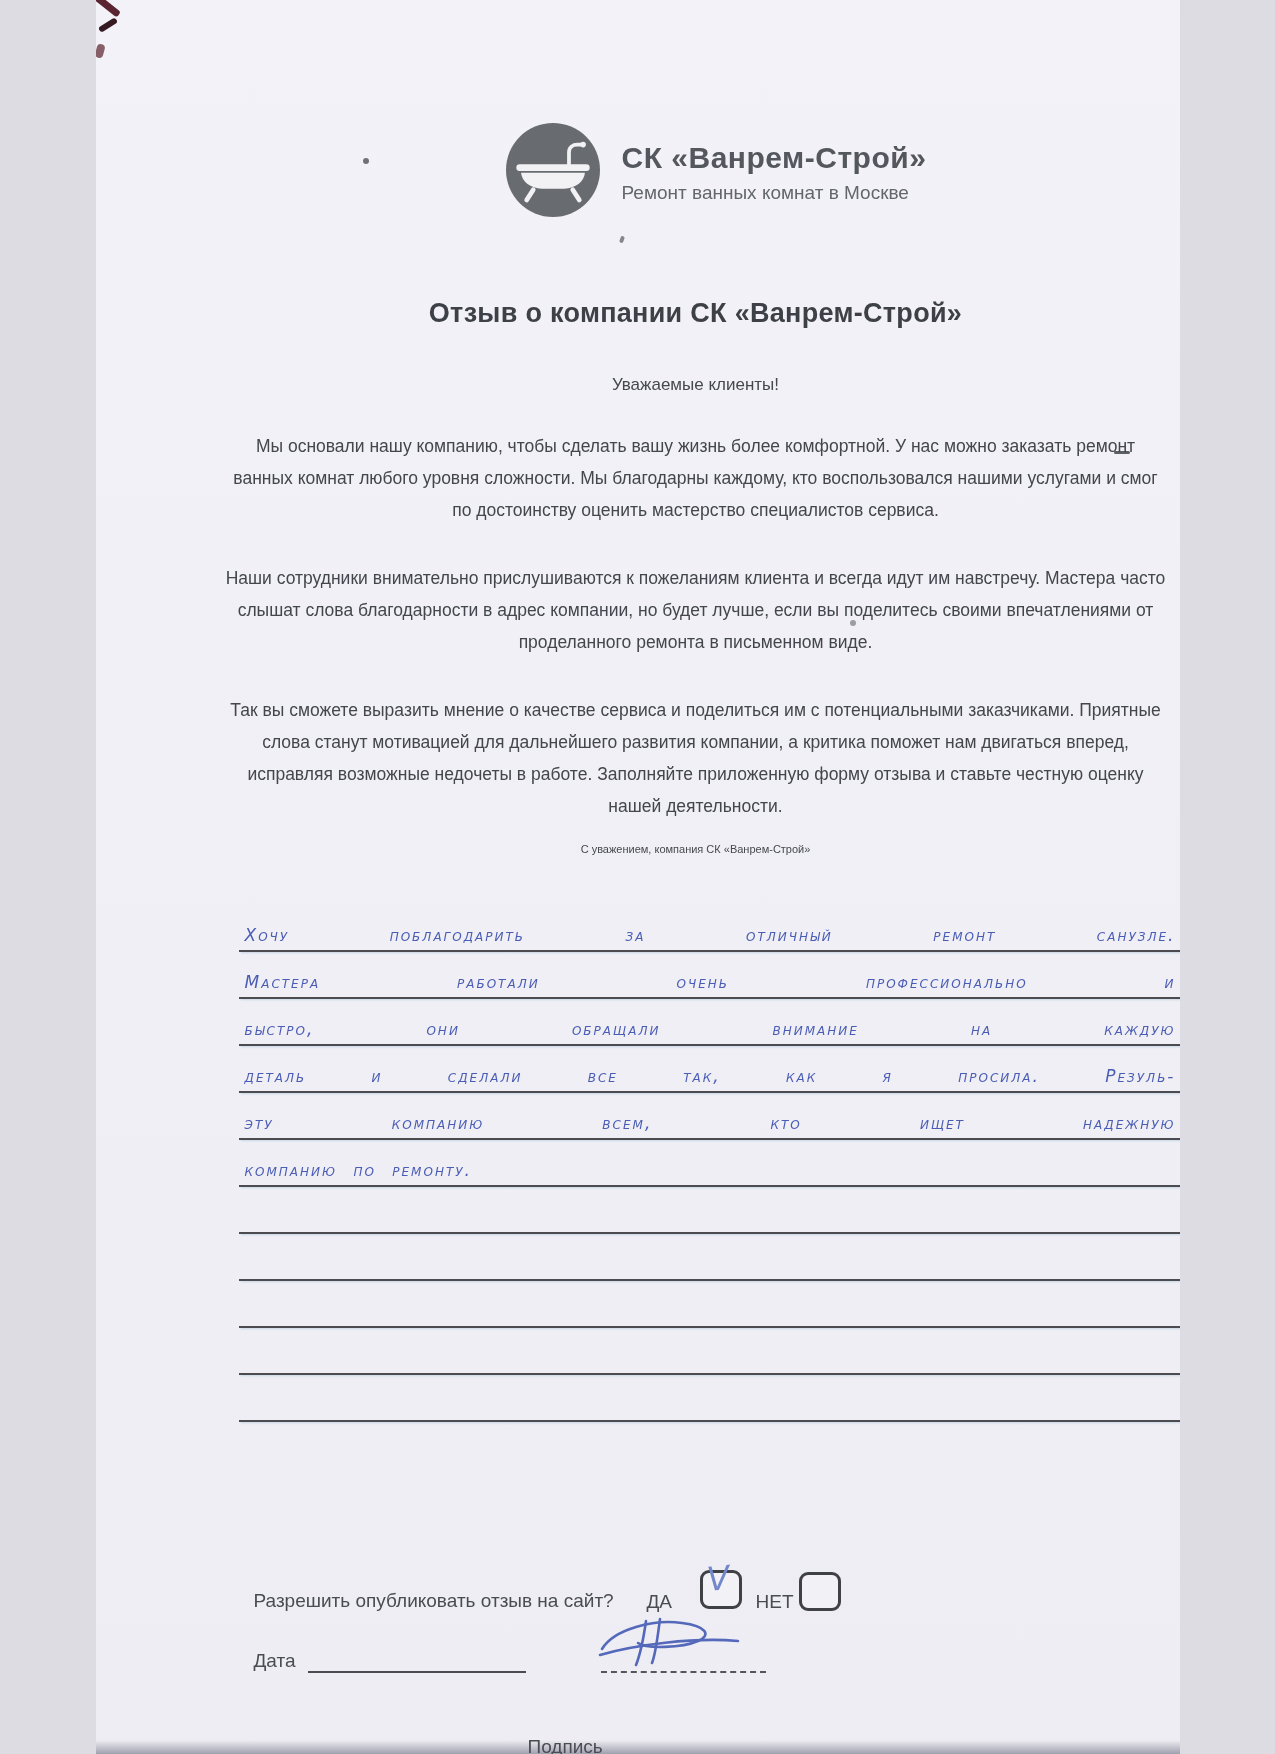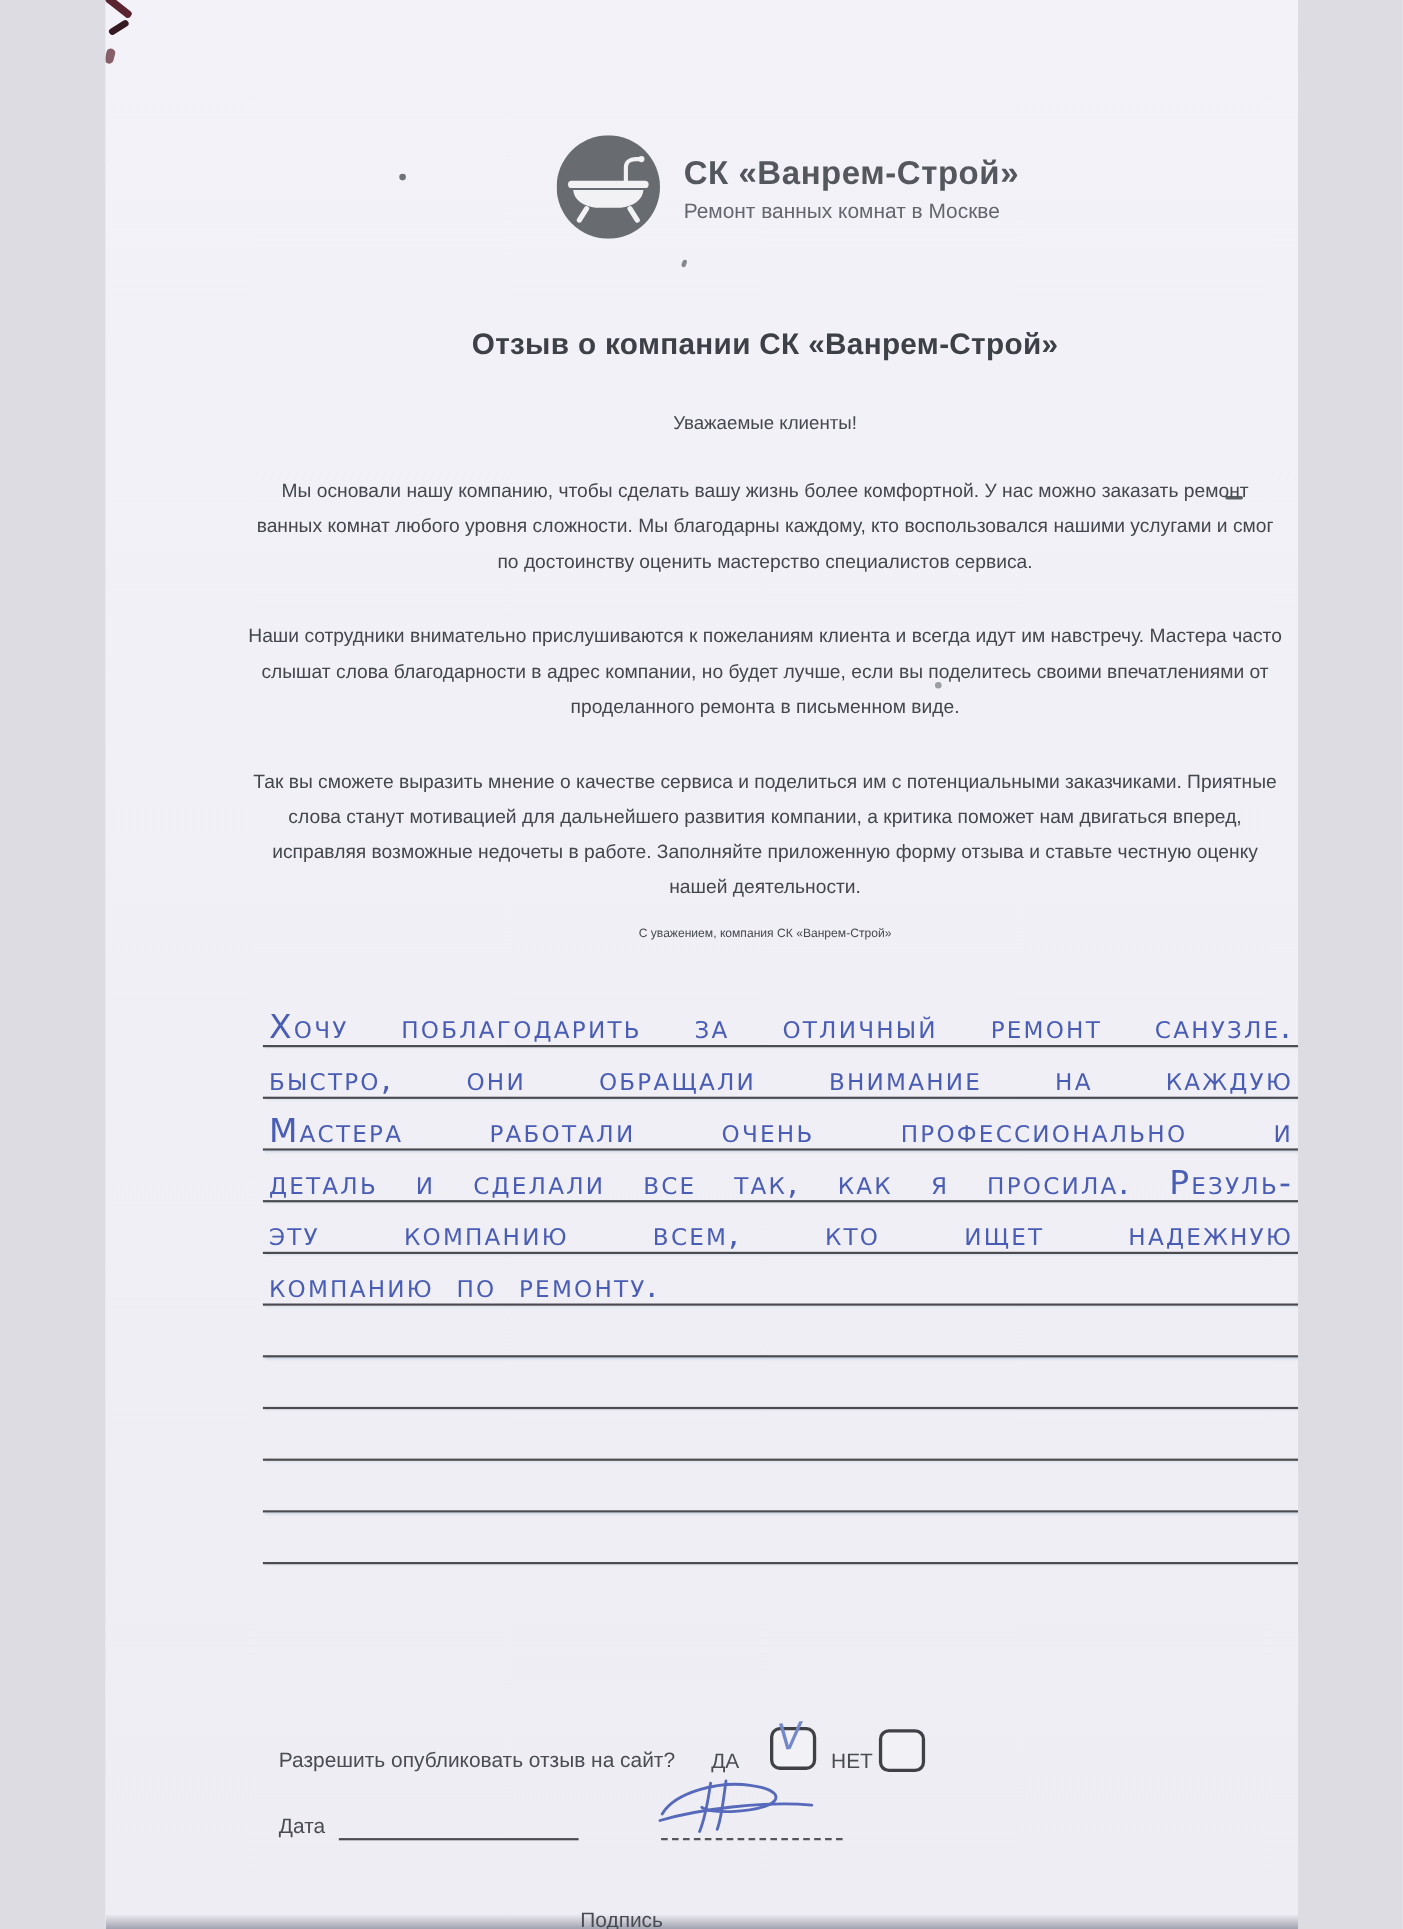--- a/index.html
+++ b/index.html
@@ -27,22 +27,23 @@
   .para{margin:0 0 36px 0;font-size:17.5px;line-height:32px;color:#43474d;}
   .closing{top:843px;font-size:11px;color:#45494f;}
   
   .review-lines{position:absolute;left:143px;top:905px;width:945px;}
   .ruled-line{position:relative;height:45px;border-bottom:2px solid #4b4b50;
     box-shadow:0 3px 2px -2px rgba(120,170,200,.35);}
   .hw{
     position:absolute;left:6px;right:8px;bottom:0px;
     display:block;
     font-family:"DejaVu Sans", sans-serif;
+    font-style:italic;
     font-variant:small-caps;
-    font-size:30px;line-height:30px;
+    font-size:17px;line-height:30px;
     letter-spacing:2px;word-spacing:9px;
     white-space:nowrap;
     text-align:justify;text-align-last:justify;
     color:#4a5db5;
   }
   .hw.short{text-align-last:left;}
   
   .q-label{position:absolute;left:158px;top:1590px;font-size:19px;color:#494d53;}
   .yn-label{position:absolute;font-size:19px;color:#494d53;}
   .yes-label{left:551px;top:1591px;}
@@ -117,24 +118,24 @@
       <p class="para">Наши сотрудники внимательно прислушиваются к пожеланиям клиента и всегда идут им навстречу. Мастера часто слышат слова благодарности в адрес компании, но будет лучше, если вы поделитесь своими впечатлениями от проделанного ремонта в письменном виде.</p>
       <p class="para">Так вы сможете выразить мнение о качестве сервиса и поделиться им с потенциальными заказчиками. Приятные слова станут мотивацией для дальнейшего развития компании, а критика поможет нам двигаться вперед, исправляя возможные недочеты в работе. Заполняйте приложенную форму отзыва и ставьте честную оценку нашей деятельности.</p>
     </div>
   <p class="column closing" style="margin:0;">С уважением, компания СК «Ванрем-Строй»</p>
 
   <div class="review-lines">
       <div class="ruled-line">
         <span class="hw" style="color: rgb(74, 93, 181);">Хочу поблагодарить за отличный ремонт санузле.</span>
       </div>
       <div class="ruled-line">
-        <span class="hw" style="color: rgb(74, 93, 181);">быстро, они обращали внимание на каждую</span>
+        <span class="hw" style="color: rgb(74, 93, 181);">Мастера работали очень профессионально и</span>
       </div>
       <div class="ruled-line">
-        <span class="hw" style="color: rgb(74, 93, 181);">Мастера работали очень профессионально и</span>
+        <span class="hw" style="color: rgb(74, 93, 181);">быстро, они обращали внимание на каждую</span>
       </div>
       <div class="ruled-line">
         <span class="hw" style="color: rgb(74, 93, 181);">деталь и сделали все так, как я просила. Резуль-</span>
       </div>
       <div class="ruled-line">
         <span class="hw" style="color: rgb(74, 93, 181);">эту компанию всем, кто ищет надежную</span>
       </div>
       <div class="ruled-line">
         <span class="hw short" style="color: rgb(74, 93, 181);">компанию по ремонту.</span>
       </div>

